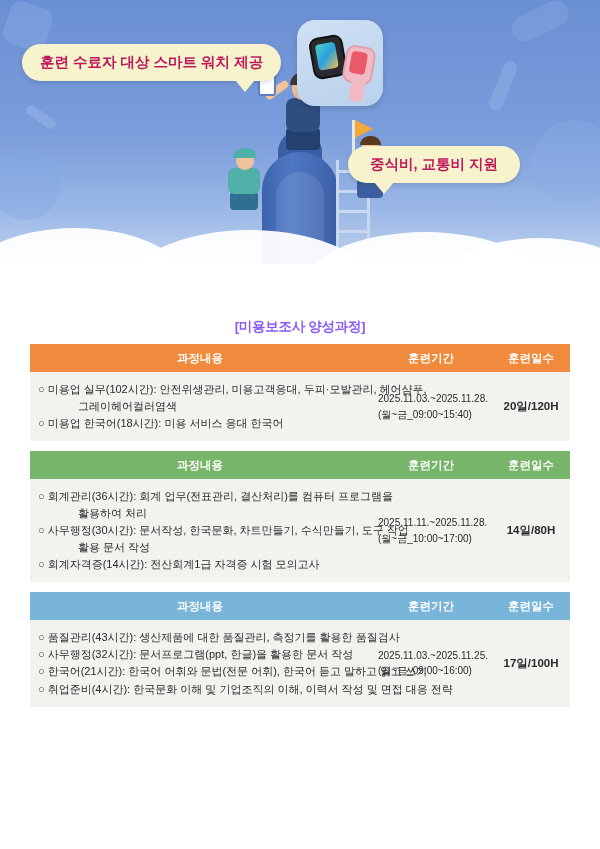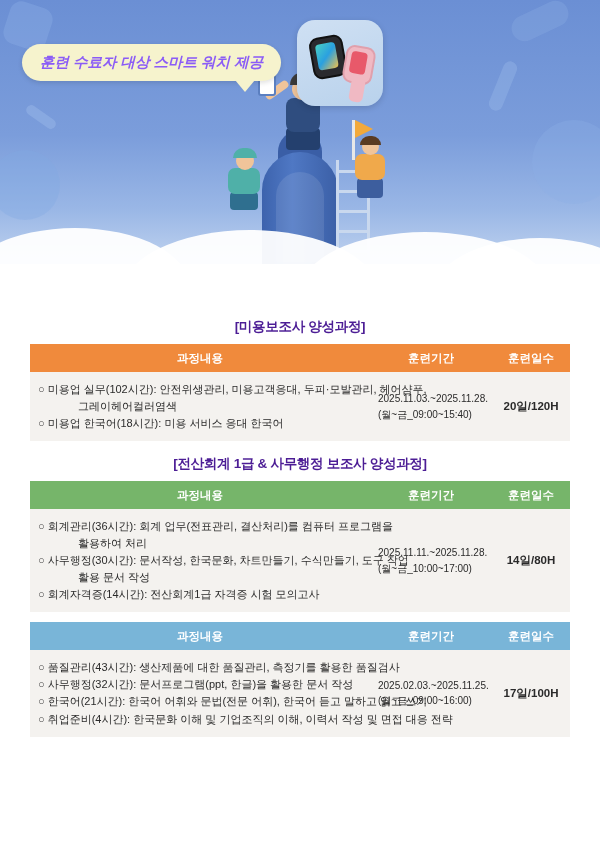--- a/index.html
+++ b/index.html
@@ -145,27 +145,26 @@
   .pr-hair { left: 18px; top: 0px; width: 21px; height: 9px; background: #5a3b22; border-radius: 10px 10px 0 0; }
   .pr-body { left: 13px; top: 18px; width: 30px; height: 26px; background: #f0a94b; border-radius: 7px; }
   .pr-legs { left: 15px; top: 42px; width: 26px; height: 20px; background: #3d5e9e; border-radius: 4px; }
 
   
   .bubble {
     position: absolute;
     background: #f6f3cd;
     border-radius: 22px;
     font-weight: bold;
-    color: #8b5cf6;
+    color: #be185d;
     display: flex;
     align-items: center;
     justify-content: center;
     box-shadow: 0 2px 5px rgba(0,0,0,.12);
     white-space: nowrap;
-    font-style: italic;
   }
   .bubble-1 {
     left: 22px; top: 44px;
     padding: 9px 18px;
     font-size: 14.5px;
   }
   .bubble-1:after {
     content: "";
     position: absolute;
     right: 26px; bottom: -11px;
@@ -244,21 +243,21 @@
 
   
   .content {
     padding: 14px 30px 10px 30px;
     box-sizing: border-box;
   }
   .section-title {
     text-align: center;
     font-size: 13.5px;
     font-weight: bold;
-    color: #4c1d95;
+    color: #8b5cf6;
     margin: 4px 0 8px 0;
     letter-spacing: -0.3px;
   }
   .table {
     width: 540px;
     border-collapse: collapse;
     table-layout: fixed;
     font-size: 11px;
     margin-bottom: 4px;
   }
@@ -366,20 +365,21 @@
   <div class="cloud c4"></div>
   <div class="cloud-band"></div>
 
   <div class="watch-card">
     <div class="watch watch-a"></div>
     <div class="watch watch-b"></div>
     <div class="watch-band"></div>
   </div>
 
   <div class="bubble bubble-1">훈련 수료자 대상 스마트 워치 제공</div>
+  <div class="bubble bubble-2">중식비, 교통비 지원</div>
 </div>
 
 <div class="content">
 
   <div class="section-title">[미용보조사 양성과정]</div>
   <table class="table hdr-orange">
     <colgroup>
         <col class="col-content">
         <col class="col-period">
         <col class="col-days">
@@ -404,21 +404,20 @@
         <div>2025.11.03.~2025.11.28.</div>
         <div>(월~금_09:00~15:40)</div>
       </td>
       <td class="cell-days">20일/120H</td>
     </tr>
   </tbody>
     </table>
 
   <div class="divider-gap"></div>
 
-  <div class="section-title">[전산회계 1급 &amp; 사무행정 보조사 양성과정]</div>
   <table class="table hdr-green">
     <colgroup>
         <col class="col-content">
         <col class="col-period">
         <col class="col-days">
       </colgroup>
     <tbody>
         <tr>
       <th>과정내용</th>
       <th>훈련기간</th>
@@ -470,21 +469,21 @@
           <span class="bullet">○</span><span>사무행정(32시간): 문서프로그램(ppt, 한글)을 활용한 문서 작성</span>
         </span>
         <span class="course-line">
           <span class="bullet">○</span><span>한국어(21시간): 한국어 어휘와 문법(전문 어휘), 한국어 듣고 말하고 읽고 쓰기</span>
         </span>
         <span class="course-line">
           <span class="bullet">○</span><span>취업준비(4시간): 한국문화 이해 및 기업조직의 이해, 이력서 작성 및 면접 대응 전략</span>
         </span>
       </td>
       <td class="cell-center">
-        <div>2025.02.03.~2025.11.25.</div>
+        <div>2025.11.03.~2025.11.25.</div>
         <div>(월~금_09:00~16:00)</div>
       </td>
       <td class="cell-days">17일/100H</td>
     </tr>
   </tbody>
     </table>
 
 </div>
 
 </body></html>

